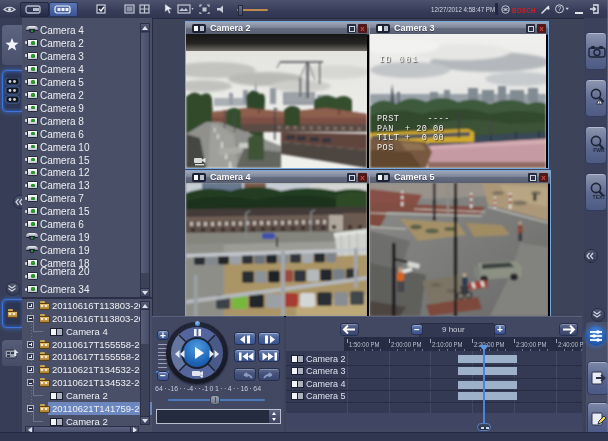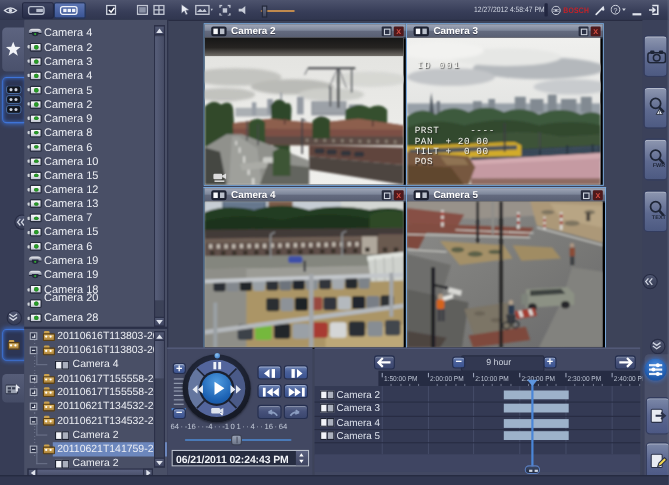--- a/index.html
+++ b/index.html
@@ -311,21 +311,21 @@
         <div class="tail"></div>
         <div class="body"></div>
         <div class="lens"></div>
       </div>
       <div class="litem" style="left:18px;top:247px">Camera 20</div>
       <div class="cami" style="left:3px;top:267px">
         <div class="tail"></div>
         <div class="body"></div>
         <div class="lens"></div>
       </div>
-      <div class="litem" style="left:18px;top:265px">Camera 28</div>
+      <div class="litem" style="left:18px;top:265px">Camera 34</div>
     </div>
   <div class="abs" style="left:0;top:279px;width:130px;height:2px;background:#2a2f47"></div>
   <div id="tree" class="abs" style="left:0;top:280px;width:130px;height:135px;overflow:hidden">
       <div class="abs" style="left:8.5px;top:8px;width:1px;height:110px;background:repeating-linear-gradient(#6a7188 0 1px,transparent 1px 3px)"></div>
       <div class="plus p" style="left:5px;top:4px"></div>
       <div class="tfold" style="left:17px;top:3px">
         <div class="f2"></div>
         <div class="f1"></div>
         <div class="d1"></div>
         <div class="d2"></div>
@@ -973,21 +973,20 @@
       </svg>
     </div>
 
   <div class="abs" style="left:3px;top:68px;width:112px;font-size:7px;color:#c3cad8;white-space:nowrap;letter-spacing:0">64 · -16 · · -4 · · -1 0 1 · · 4 · · 16 · 64</div>
   <div class="abs" style="left:16px;top:82px;width:97px;height:2px;background:#4a7ab8;border-radius:1px"></div>
   <div class="abs" style="left:58px;top:78px;width:10px;height:10px;border-radius:3px;background:linear-gradient(#9aa3b5,#6d7689);border:1px solid #3c4254;box-sizing:border-box">
       <div style="position:absolute;left:4px;top:1px;width:1px;height:6px;background:#4a5062"></div>
     </div>
 
   <div class="abs" style="left:4px;top:92px;width:125px;height:15px;background:#262c40;border:1px solid #b9bfcc;box-sizing:border-box">
-    <div class="abs" style="left:3px;top:2.5px;font-size:9.5px;font-weight:bold;color:#f2f4f8;letter-spacing:-.1px">06/21/2011 02:24:43 PM</div>
     <div class="abs" style="left:112px;top:0;width:11px;height:13px;background:linear-gradient(#5a6180,#3e4460)">
       <div class="arrUp" style="left:2.5px;top:2px;border-bottom-color:#fff;border-left-width:2.5px;border-right-width:2.5px;border-bottom-width:3px"></div>
       <div class="arrDn" style="left:2.5px;top:8px;border-top-color:#fff;border-left-width:2.5px;border-right-width:2.5px;border-top-width:3px"></div>
     </div>
   </div>
 </div>
 
 <div class="abs" id="timepanel">
 
   <div class="greybtn" style="left:54px;top:6px;width:19px;height:13px">

